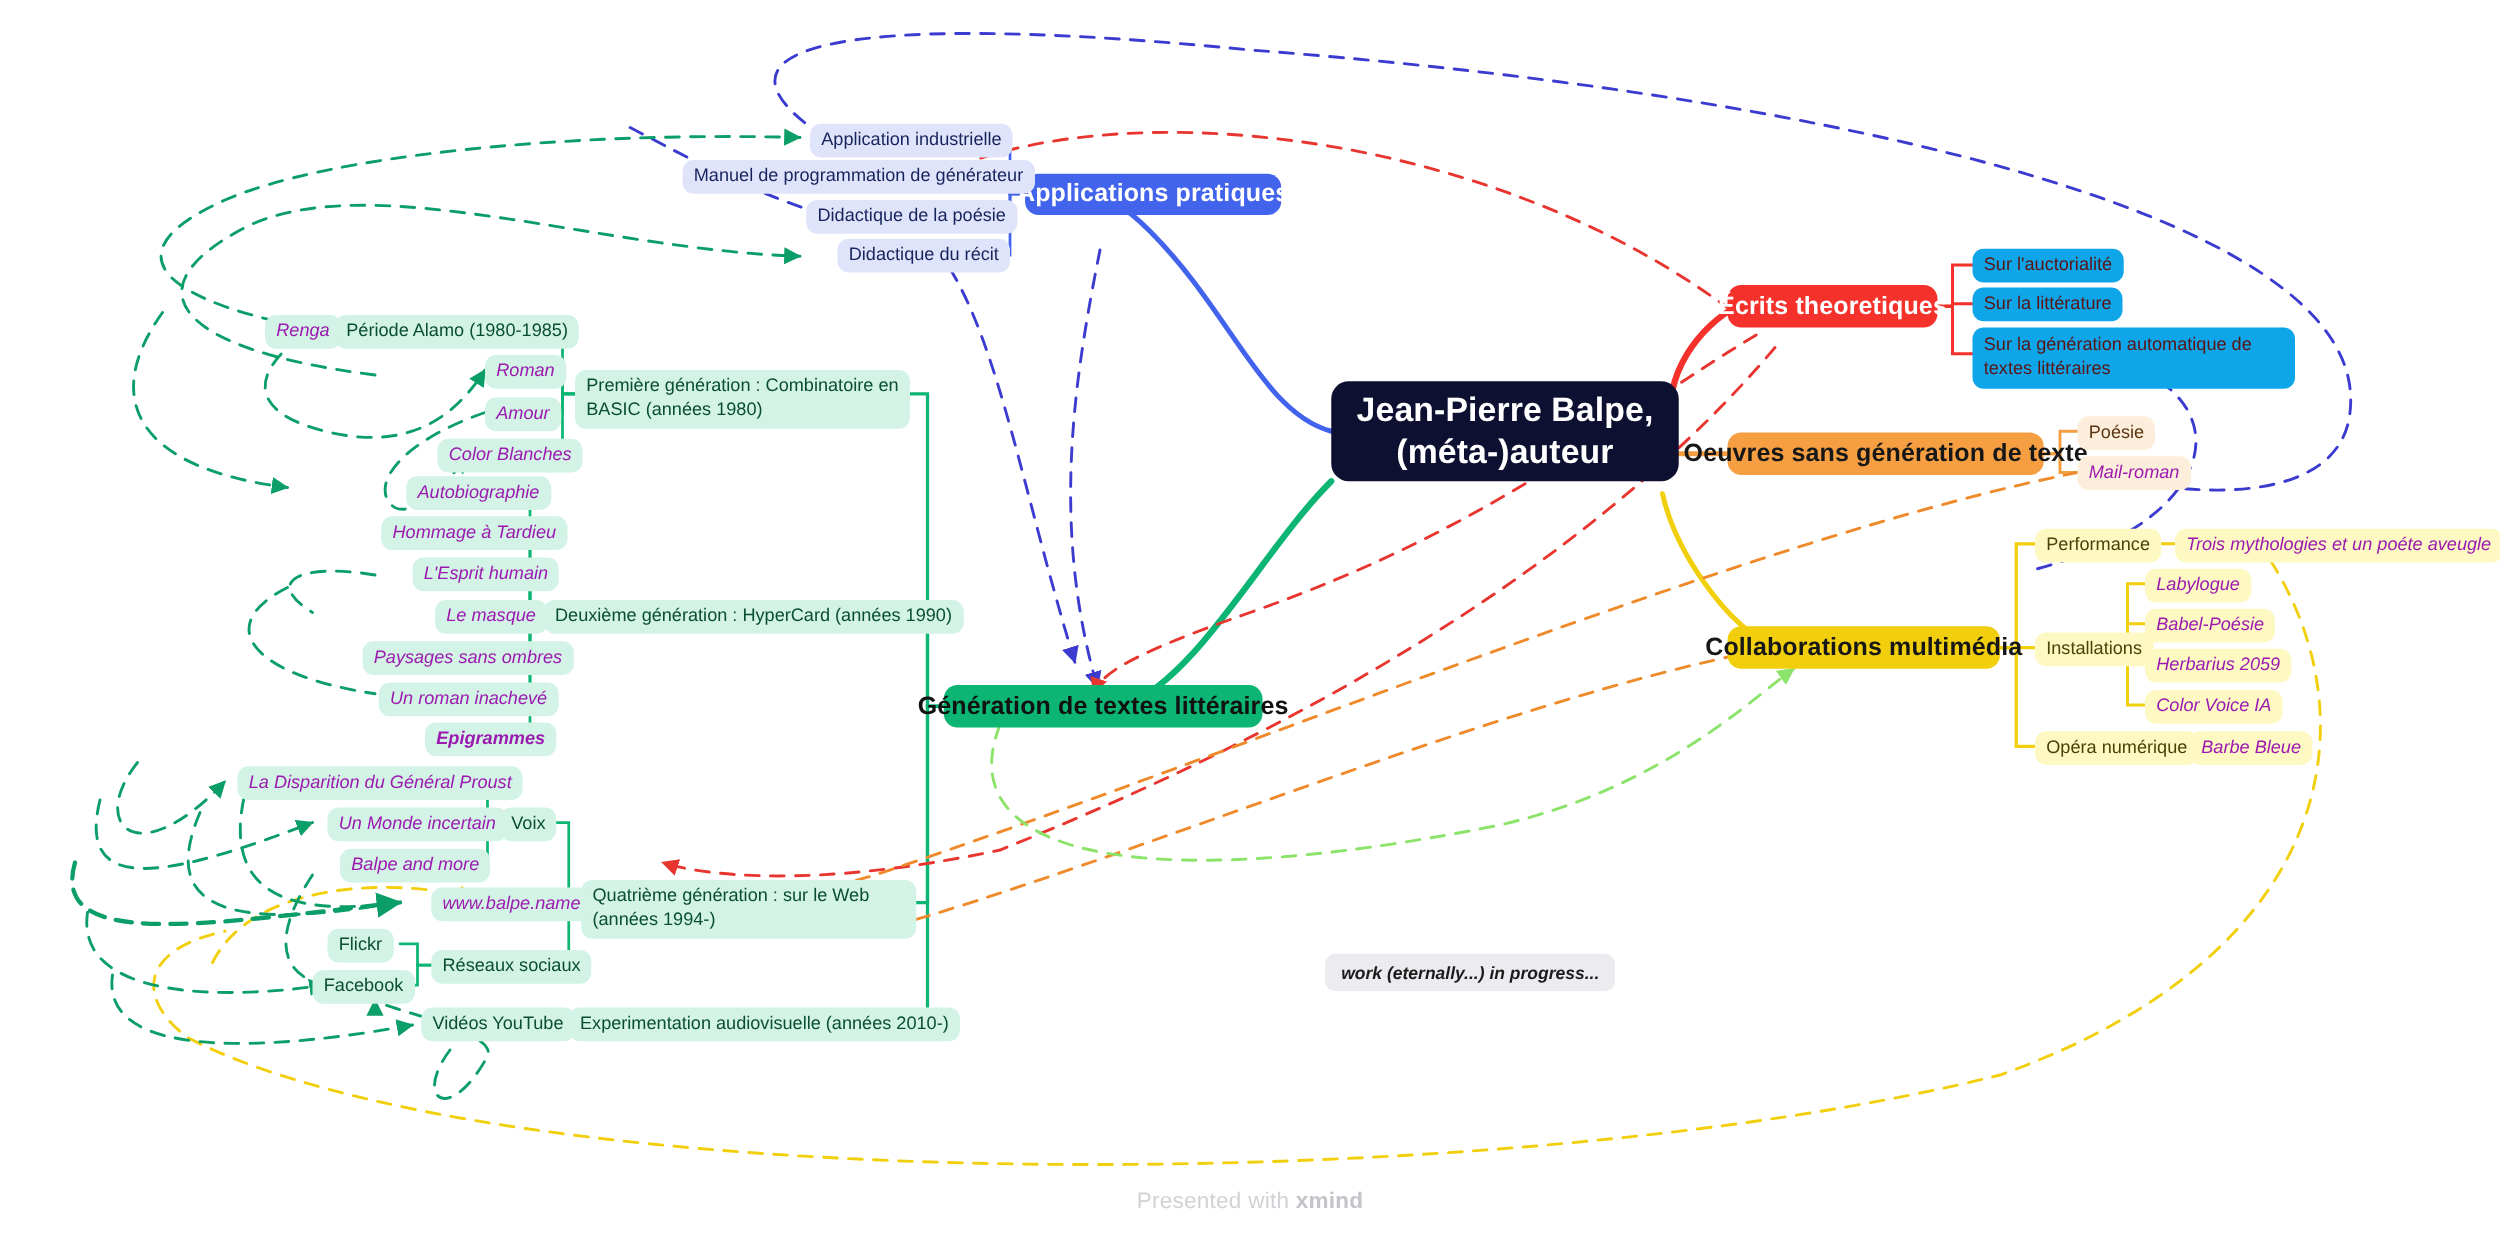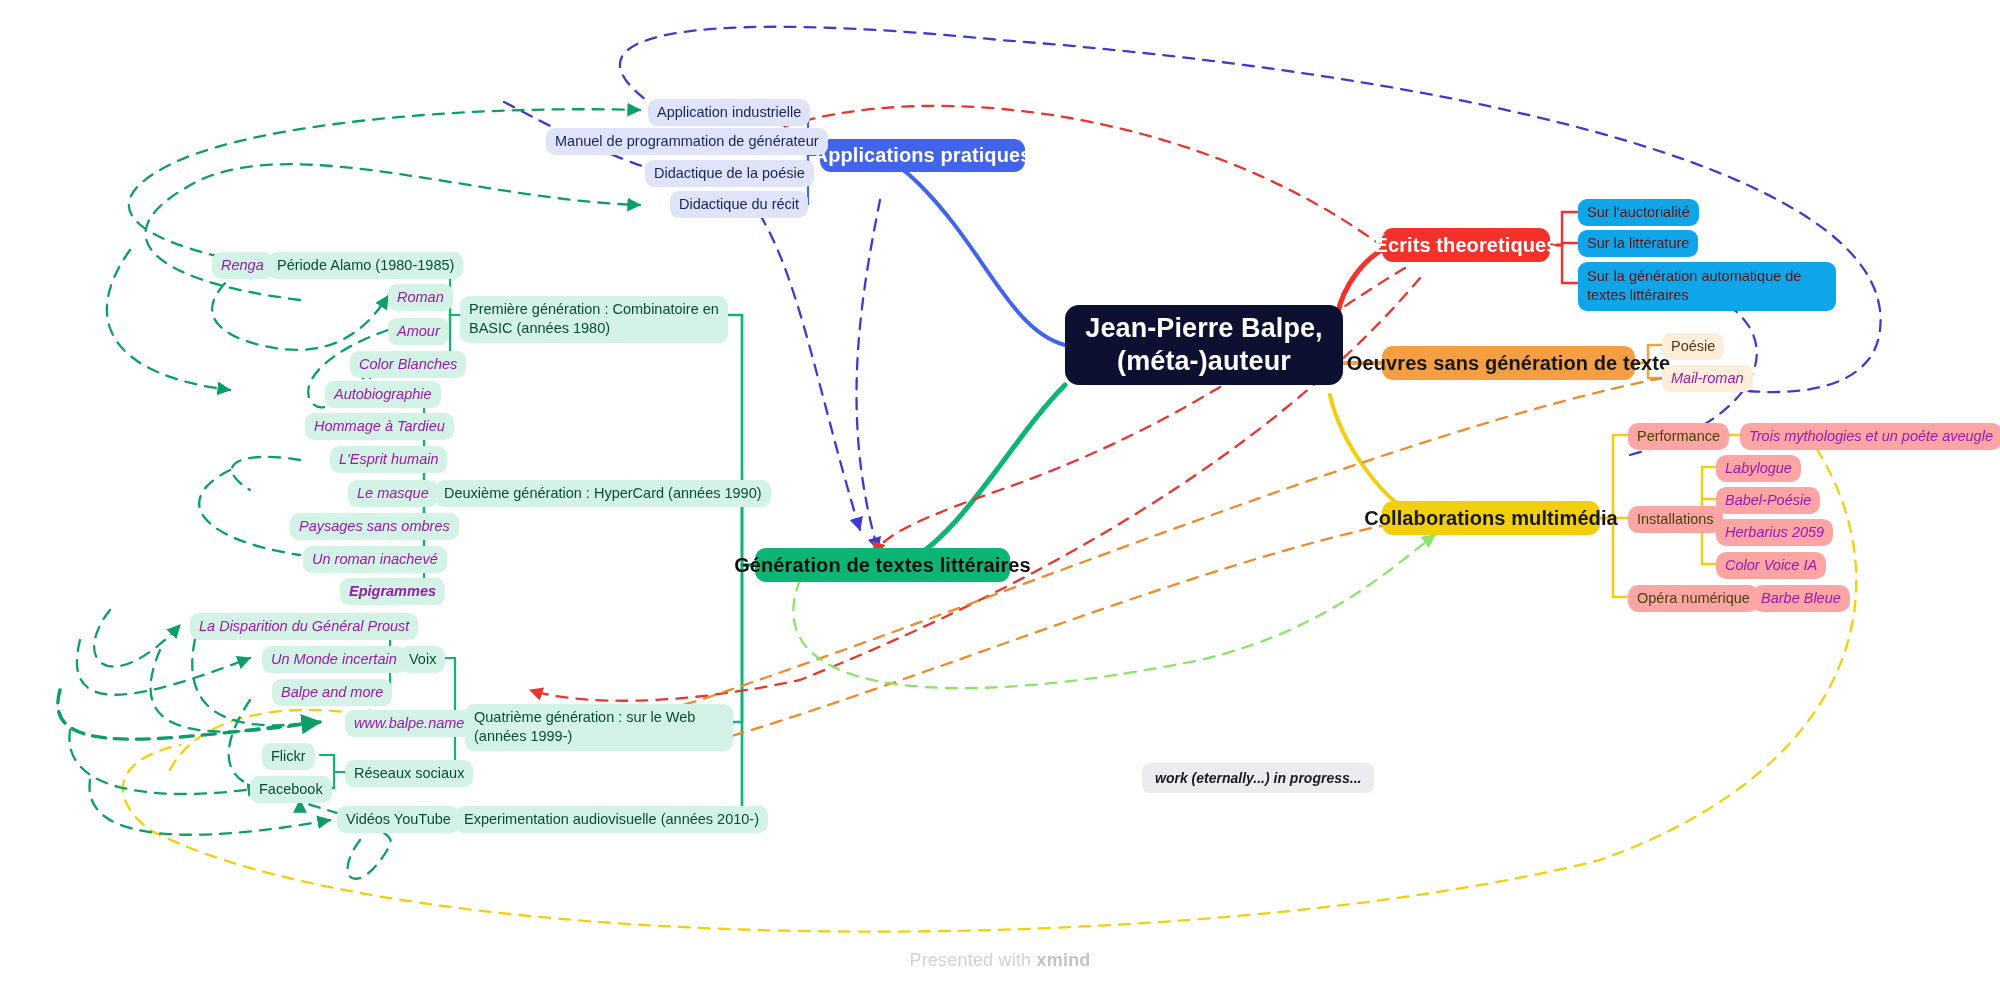--- a/index.html
+++ b/index.html
@@ -25,21 +25,21 @@
   .main.red{background:#f5312c;color:#fff;}
   .main.orange{background:#f59f42;color:#171717;}
   .main.yellow{background:#f2cf0c;color:#171717;}
   .main.green{background:#0cb573;color:#111;}
 
   
   .sub{font-size:14.5px;padding:4px 9px;line-height:1.33;}
   .sub.blue{background:#dfe4fb;color:#17245c;}
   .sub.red{background:#0ea5e9;color:#5b1412;}
   .sub.orange{background:#fdeedc;color:#5a3410;}
-  .sub.yellow{background:#fca5a5;color:#4b4205;border-radius:10px;}
+  .sub.yellow{background:#fef9c3;color:#4b4205;}
   .sub.green{background:#d2f3e5;color:#0a4d35;}
   .it{font-style:italic;color:#9c1ab0;}
 
   .note{position:absolute;background:#ececf0;color:#1b1b1b;
         font-size:14px;font-style:italic;font-weight:700;
         padding:7px 13px;border-radius:8px;}
   .footer{position:absolute;left:0;right:0;bottom:16px;text-align:center;
           color:#d2d2d6;font-size:18px;letter-spacing:.2px;}
   .footer b{color:#c3c3c9;font-weight:700;}
 </style>
@@ -286,21 +286,21 @@
   <span class="it">Paysages sans ombres</span>
 </div>
 <div class="node sub green" style="left:303px;top:546px;">
   <span class="it">Un roman inachevé</span>
 </div>
 <div class="node sub green" style="left:340px;top:578px;font-weight:bold;">
   <span class="it">Epigrammes</span>
 </div>
 
 <div class="node sub green wrap" style="left:465px;top:704px;width:268px;">
-  <span>Quatrième génération : sur le Web (années 1999-)</span>
+  <span>Quatrième génération : sur le Web (années 1994-)</span>
 </div>
 <div class="node sub green" style="left:400px;top:646px;">
   <span>Voix</span>
 </div>
 <div class="node sub green" style="left:345px;top:710px;">
   <span class="it">www.balpe.name</span>
 </div>
 <div class="node sub green" style="left:345px;top:760px;">
   <span>Réseaux sociaux</span>
 </div>
@@ -320,21 +320,21 @@
   <span>Facebook</span>
 </div>
 
 <div class="node sub green" style="left:455px;top:806px;">
   <span>Experimentation audiovisuelle (années 2010-)</span>
 </div>
 <div class="node sub green" style="left:337px;top:806px;">
   <span>Vidéos YouTube</span>
 </div>
 
-<div class="note" style="left:1142px;top:763px;">
+<div class="note" style="left:1060px;top:763px;">
   <span>work (eternally...) in progress...</span>
 </div>
 
 <div class="footer">
   <span>Presented with </span><b>xmind</b>
 </div>
 
 </div>
 
 </body></html>

